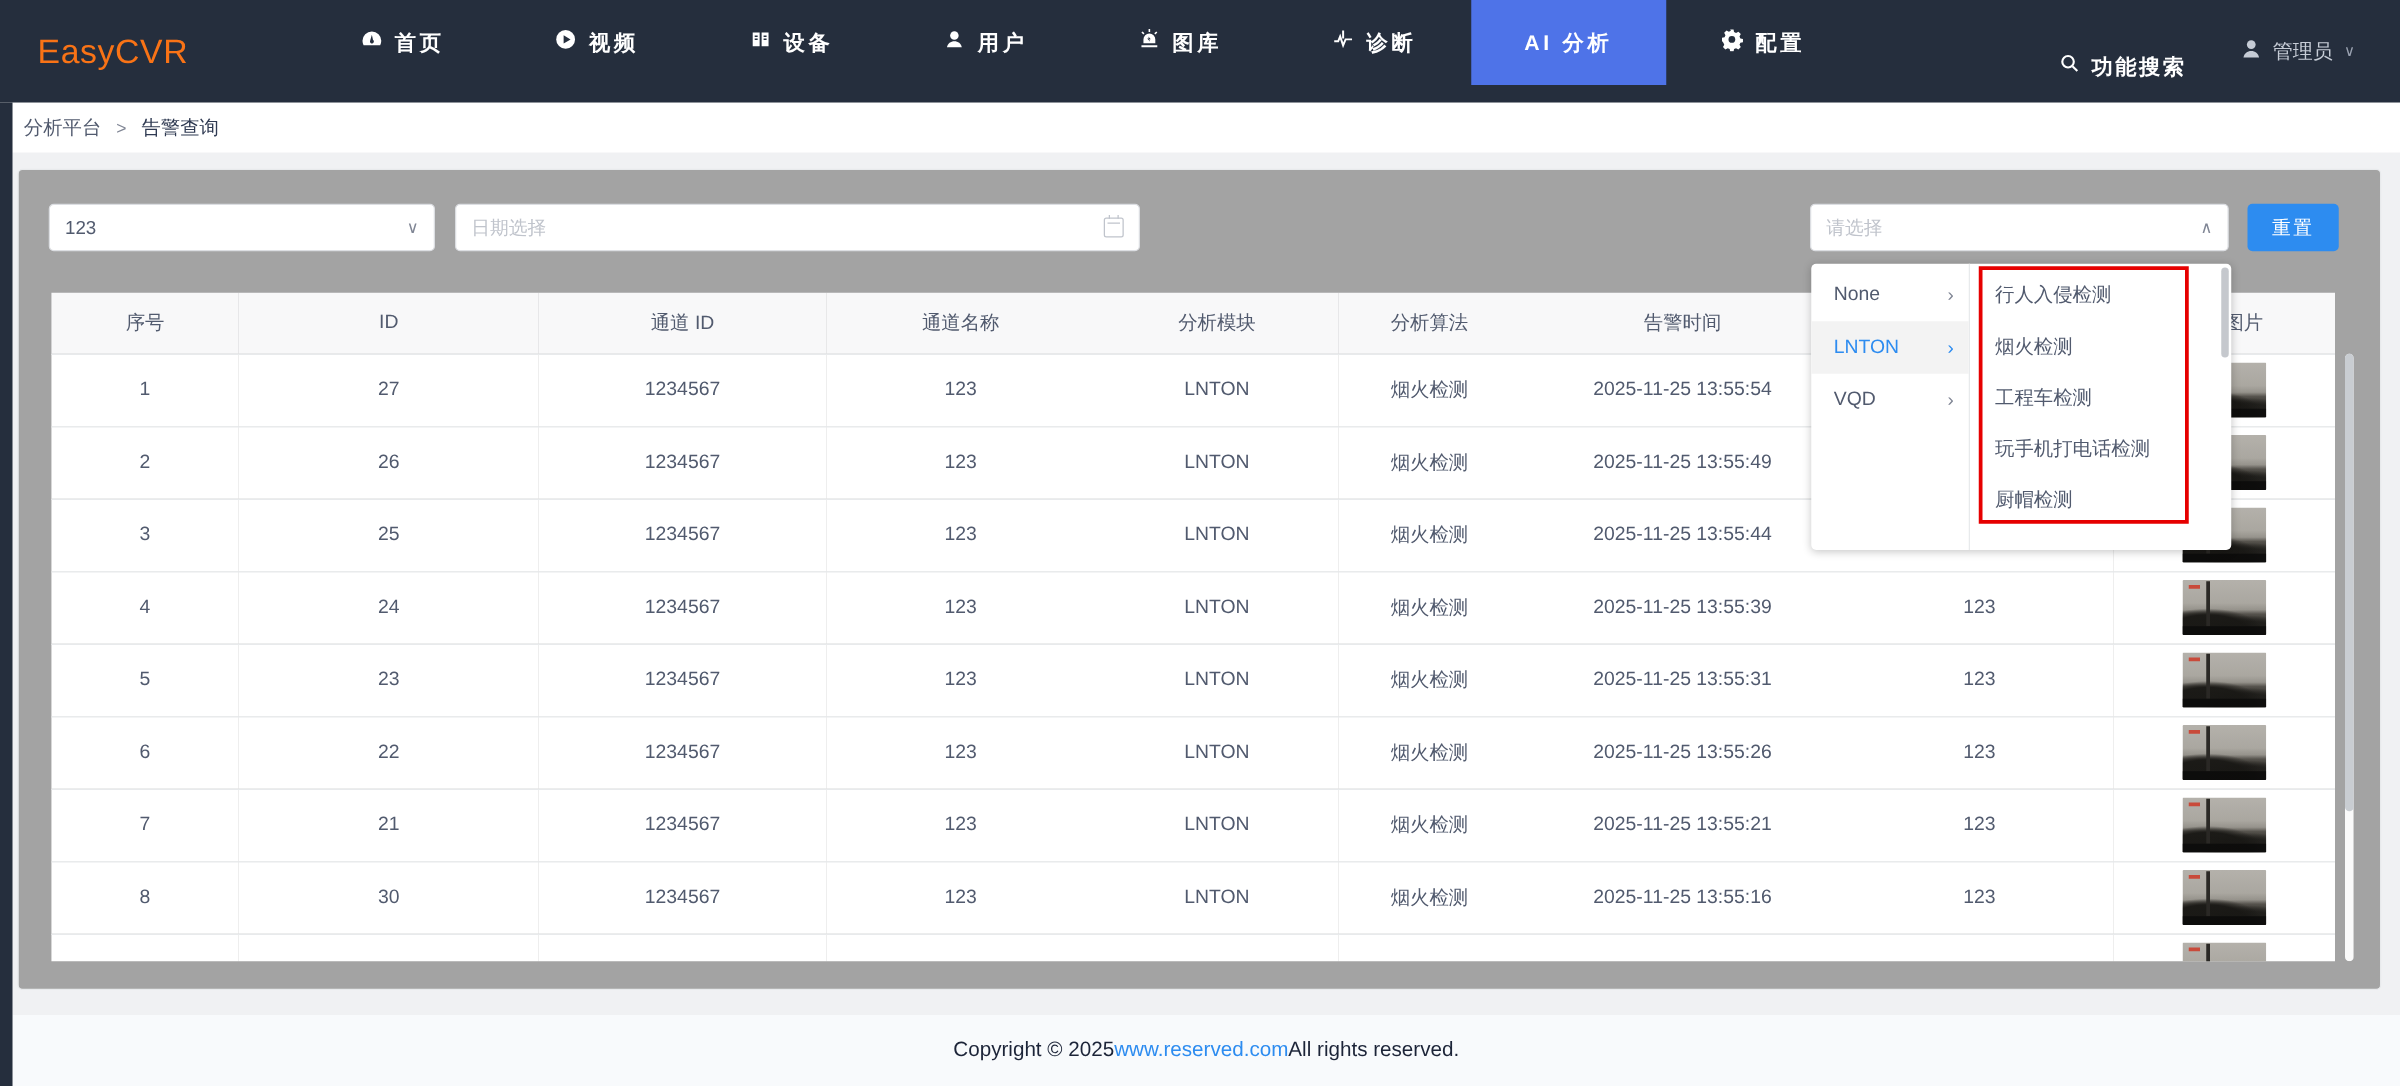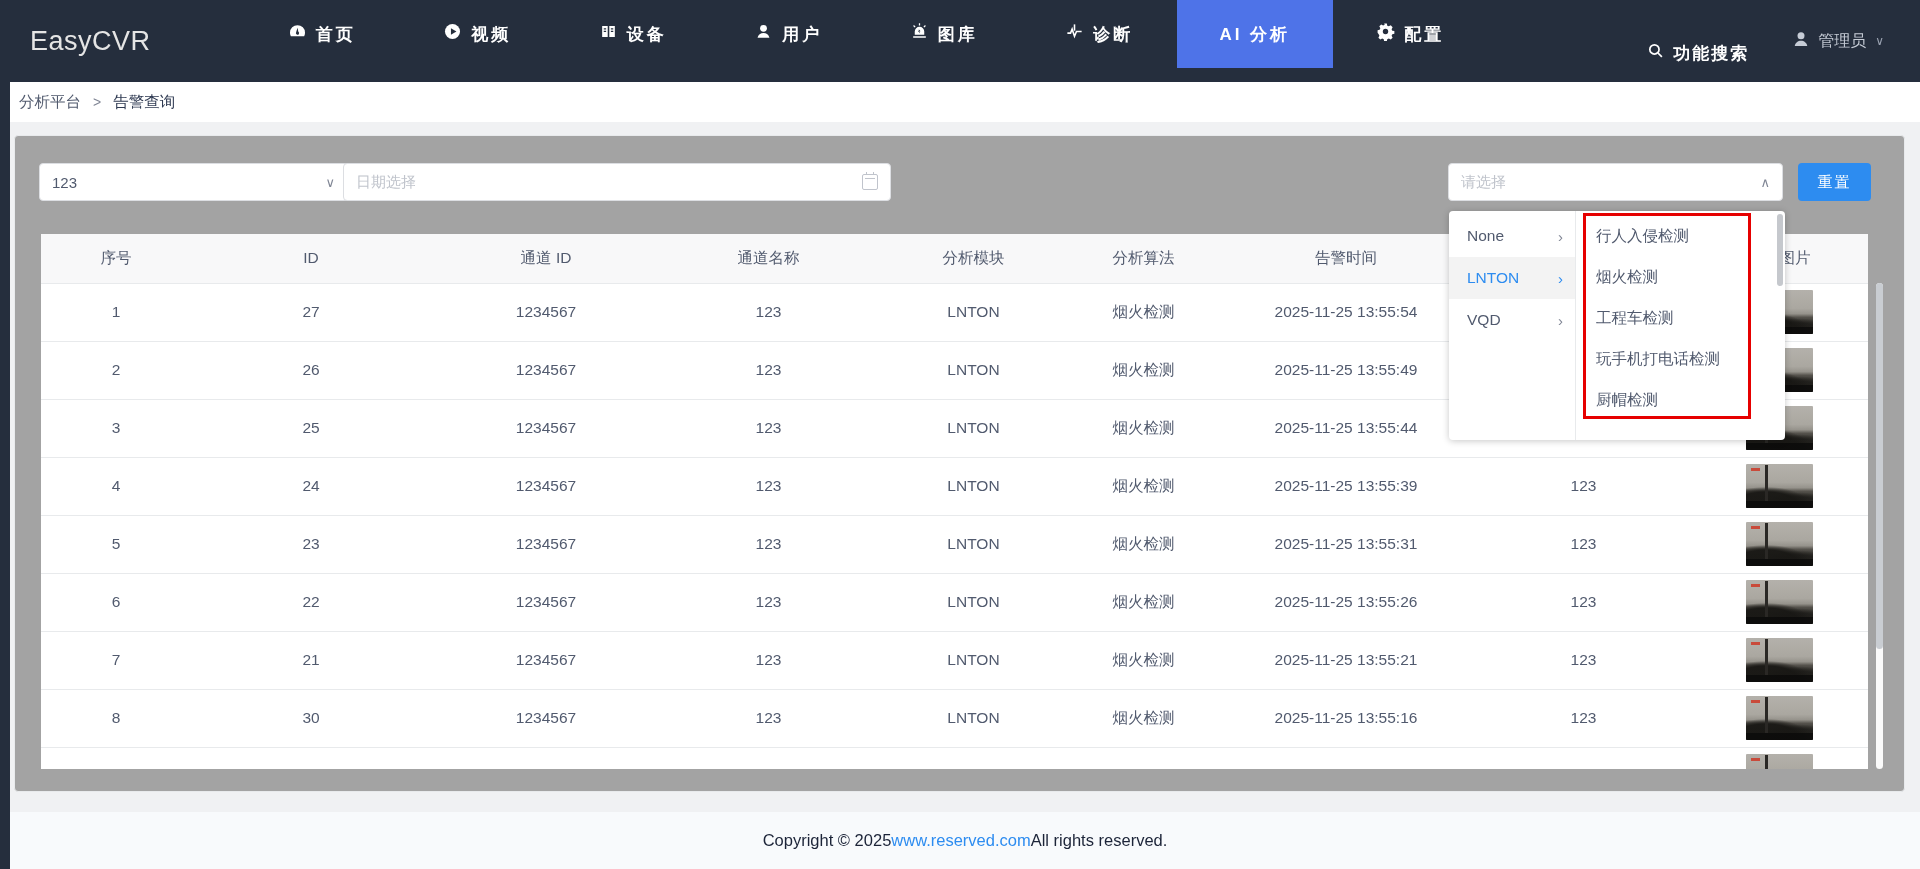--- a/index.html
+++ b/index.html
@@ -7,21 +7,21 @@
   body {
     font-family:"Liberation Sans","DejaVu Sans",sans-serif;
     background:#f0f1f3;
     position:relative;
     overflow:hidden;
     color:#515a6e;
   }
   
   .navbar { position:absolute; left:0; top:0; width:1920px; height:82px; background:#252e3d; z-index:20; }
   .logo { position:absolute; left:30px; top:0; height:82px; display:flex; align-items:center;
-          color:#e5e5e5; font-size:27px; font-weight:500; letter-spacing:.5px; cursor:pointer; }
+          color:#f97316; font-size:27px; font-weight:500; letter-spacing:.5px; cursor:pointer; }
   .nav-items { position:absolute; left:244px; top:0; height:82px; display:flex; }
   .nav-item { width:155.5px; height:68px; display:flex; align-items:center; justify-content:center;
               gap:9px; color:#ffffff; font-size:17px; font-weight:bold; letter-spacing:3px; cursor:pointer; }
   .nav-item.active { background:#4e73e8; }
   .nav-item svg { flex:0 0 auto; }
   .nav-right { position:absolute; right:0; top:0; height:82px; display:flex; align-items:center;
                gap:42px; padding-right:36px; }
   .nav-search { display:flex; align-items:center; gap:9px; color:#ffffff; font-size:17px;
                 font-weight:bold; letter-spacing:2px; cursor:pointer;margin-top:24px; }
   .nav-user { display:flex; align-items:center; gap:7px; color:#c6ccd6; font-size:16px; cursor:pointer; }
@@ -37,21 +37,21 @@
   .crumb-current { color:#2f3a52; }
   
   .panel { position:absolute; left:14px; top:135px; width:1891px; height:657px; background:#a3a3a3;
            border:1px solid #e8eaec; border-radius:4px; }
   
   .select-box, .date-box {
     position:absolute; top:27px; height:38px; border:1px solid #dcdee2; border-radius:4px;
     background:#fff; display:flex; align-items:center; font-size:15px; cursor:pointer;
   }
   .channel-select { left:24px; width:309px; padding:0 12px; color:#515a6e; }
-  .date-box { left:328px; width:548px; padding:15px 12px; color:#c0c4cc; }
+  .date-box { left:349px; width:548px; padding:15px 12px; color:#c0c4cc; }
   .algo-select { left:1433px; width:335px; padding:0 12px; color:#c0c4cc; }
   .box-arrow { margin-left:auto; color:#808695; font-size:13px; }
   .cal-icon { margin-left:auto; width:16px; height:16px; border:1px solid #c0c4cc; border-radius:2px; position:relative; }
   .cal-icon::before { content:""; position:absolute; left:2px; right:2px; top:3px; height:1px; background:#c0c4cc; }
   .cal-icon::after { content:""; position:absolute; left:3px; top:-3px; width:1px; height:3px; background:#c0c4cc; box-shadow:7px 0 0 #c0c4cc; }
   .reset-btn { position:absolute; left:1783px; top:27px; width:73px; height:38px; background:#2d8cf0;
                color:#ffffff; font-size:15px; font-weight:normal; letter-spacing:2px; border:none;
                border-radius:4px; cursor:pointer; display:flex; align-items:center; justify-content:center; }
   
   .table-wrap { position:absolute; left:26px; top:98px; width:1842px; height:535px; overflow:hidden; }

